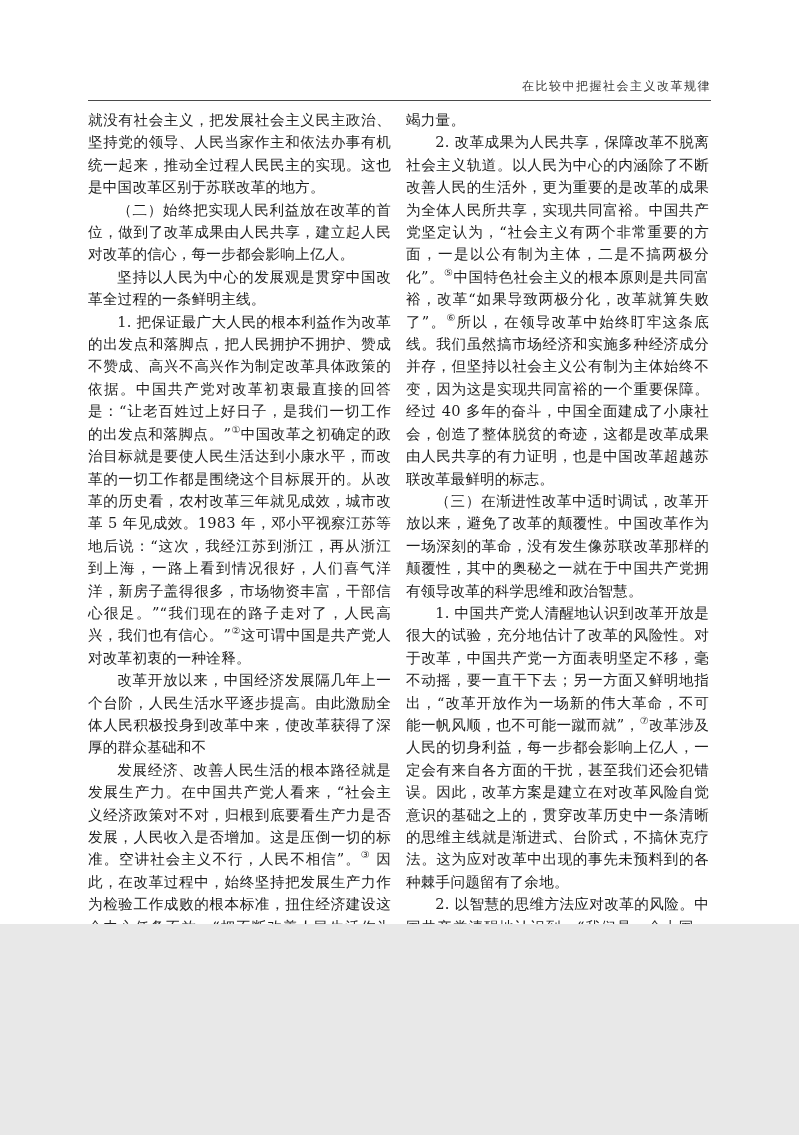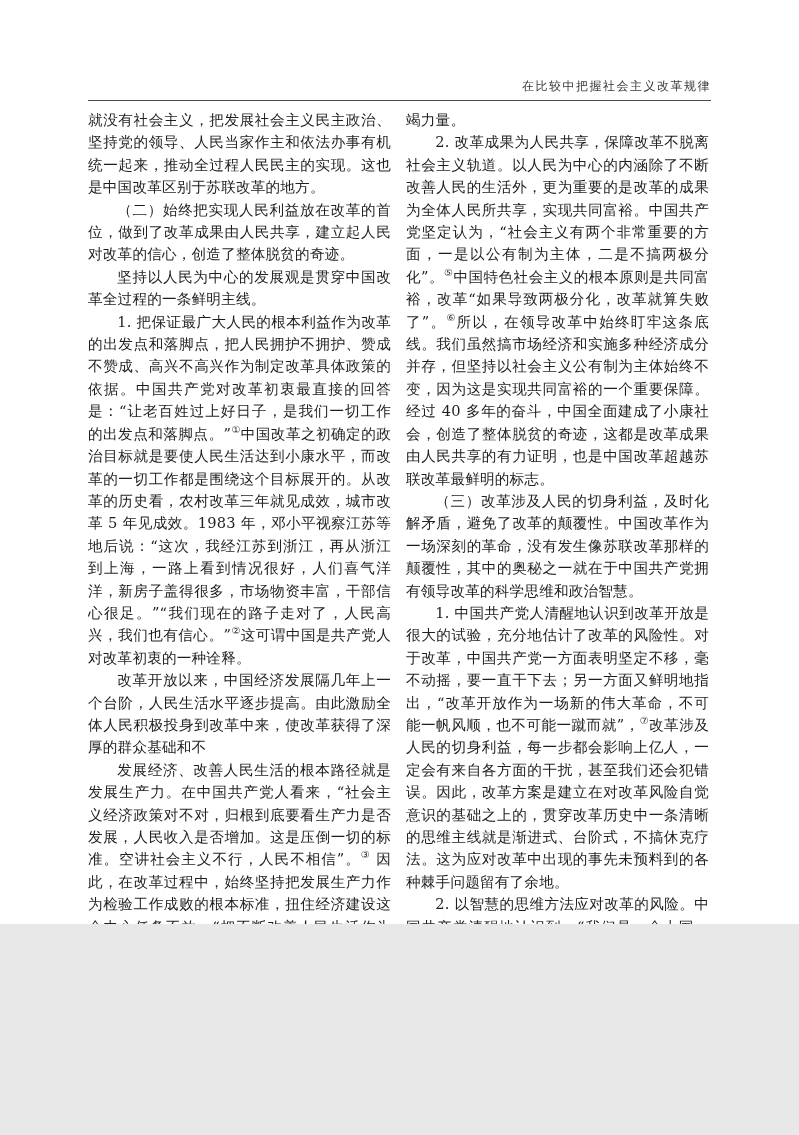--- a/index.html
+++ b/index.html
@@ -97,30 +97,30 @@
 
   <div class="running-header">
     <span>在比较中把握社会主义改革规律</span>
   </div>
 
   <div class="header-rule"></div>
 
   <div class="columns">
     <div class="col">
       <p class="cont">就没有社会主义，把发展社会主义民主政治、坚持党的领导、人民当家作主和依法办事有机统一起来，推动全过程人民民主的实现。这也是中国改革区别于苏联改革的地方。</p>
-      <p>（二）始终把实现人民利益放在改革的首位，做到了改革成果由人民共享，建立起人民对改革的信心，创造了整体脱贫的奇迹。</p>
+      <p>（二）始终把实现人民利益放在改革的首位，做到了改革成果由人民共享，建立起人民对改革的信心，每一步都会影响上亿人。</p>
       <p>坚持以人民为中心的发展观是贯穿中国改革全过程的一条鲜明主线。</p>
       <p>1. 把保证最广大人民的根本利益作为改革的出发点和落脚点，把人民拥护不拥护、赞成不赞成、高兴不高兴作为制定改革具体政策的依据。中国共产党对改革初衷最直接的回答是：“让老百姓过上好日子，是我们一切工作的出发点和落脚点。”<sup>①</sup>中国改革之初确定的政治目标就是要使人民生活达到小康水平，而改革的一切工作都是围绕这个目标展开的。从改革的历史看，农村改革三年就见成效，城市改革 5 年见成效。1983 年，邓小平视察江苏等地后说：“这次，我经江苏到浙江，再从浙江到上海，一路上看到情况很好，人们喜气洋洋，新房子盖得很多，市场物资丰富，干部信心很足。”“我们现在的路子走对了，人民高兴，我们也有信心。”<sup>②</sup>这可谓中国是共产党人对改革初衷的一种诠释。</p>
       <p>改革开放以来，中国经济发展隔几年上一个台阶，人民生活水平逐步提高。由此激励全体人民积极投身到改革中来，使改革获得了深厚的群众基础和不</p>
       <p>发展经济、改善人民生活的根本路径就是发展生产力。在中国共产党人看来，“社会主义经济政策对不对，归根到底要看生产力是否发展，人民收入是否增加。这是压倒一切的标准。空讲社会主义不行，人民不相信”。<sup>③</sup> 因此，在改革过程中，始终坚持把发展生产力作为检验工作成败的根本标准，扭住经济建设这个中心任务不放。“把不断改善人民生活作为处理改革发展稳定关系的重要结合点。”<sup>④</sup>中国共产党十九大将坚持以人民为中心直接写进了党章。</p>
     </div>
     <div class="col">
       <p class="cont">竭力量。</p>
       <p>2. 改革成果为人民共享，保障改革不脱离社会主义轨道。以人民为中心的内涵除了不断改善人民的生活外，更为重要的是改革的成果为全体人民所共享，实现共同富裕。中国共产党坚定认为，“社会主义有两个非常重要的方面，一是以公有制为主体，二是不搞两极分化”。<sup>⑤</sup>中国特色社会主义的根本原则是共同富裕，改革“如果导致两极分化，改革就算失败了”。<sup>⑥</sup>所以，在领导改革中始终盯牢这条底线。我们虽然搞市场经济和实施多种经济成分并存，但坚持以社会主义公有制为主体始终不变，因为这是实现共同富裕的一个重要保障。经过 40 多年的奋斗，中国全面建成了小康社会，创造了整体脱贫的奇迹，这都是改革成果由人民共享的有力证明，也是中国改革超越苏联改革最鲜明的标志。</p>
-      <p>（三）改革涉及人民的切身利益，及时化解矛盾，避免了改革的颠覆性。中国改革作为一场深刻的革命，没有发生像苏联改革那样的颠覆性，其中的奥秘之一就在于中国共产党拥有领导改革的科学思维和政治智慧。</p>
+      <p>（三）在渐进性改革中适时调试，改革开放以来，避免了改革的颠覆性。中国改革作为一场深刻的革命，没有发生像苏联改革那样的颠覆性，其中的奥秘之一就在于中国共产党拥有领导改革的科学思维和政治智慧。</p>
       <p>1. 中国共产党人清醒地认识到改革开放是很大的试验，充分地估计了改革的风险性。对于改革，中国共产党一方面表明坚定不移，毫不动摇，要一直干下去；另一方面又鲜明地指出，“改革开放作为一场新的伟大革命，不可能一帆风顺，也不可能一蹴而就”，<sup>⑦</sup>改革涉及人民的切身利益，每一步都会影响上亿人，一定会有来自各方面的干扰，甚至我们还会犯错误。因此，改革方案是建立在对改革风险自觉意识的基础之上的，贯穿改革历史中一条清晰的思维主线就是渐进式、台阶式，不搞休克疗法。这为应对改革中出现的事先未预料到的各种棘手问题留有了余地。</p>
       <p>2. 以智慧的思维方法应对改革的风险。中国共产党清醒地认识到，“我们是一个大国，决不能在根本性问题上出现颠覆性失误，一旦出现就无可挽回、无</p>
     </div>
   </div>
 
   <div class="footnote-area">
     <div class="footnote-rule"></div>
     <p>①　《习近平谈治国理政》第 3 卷，第 173 页。</p>
     <p>②⑤⑥　《邓小平文选》第 3 卷，第 29、138、139 页。</p>
     <p>③　《邓小平文选》第 2 卷，第 314 页。</p>

